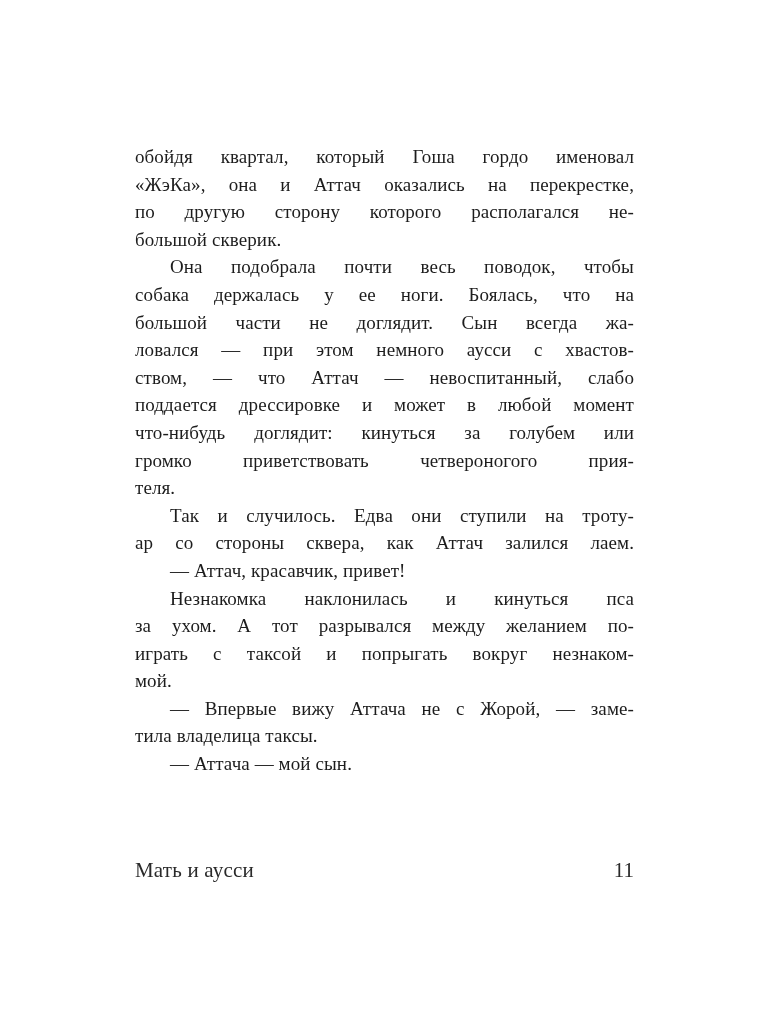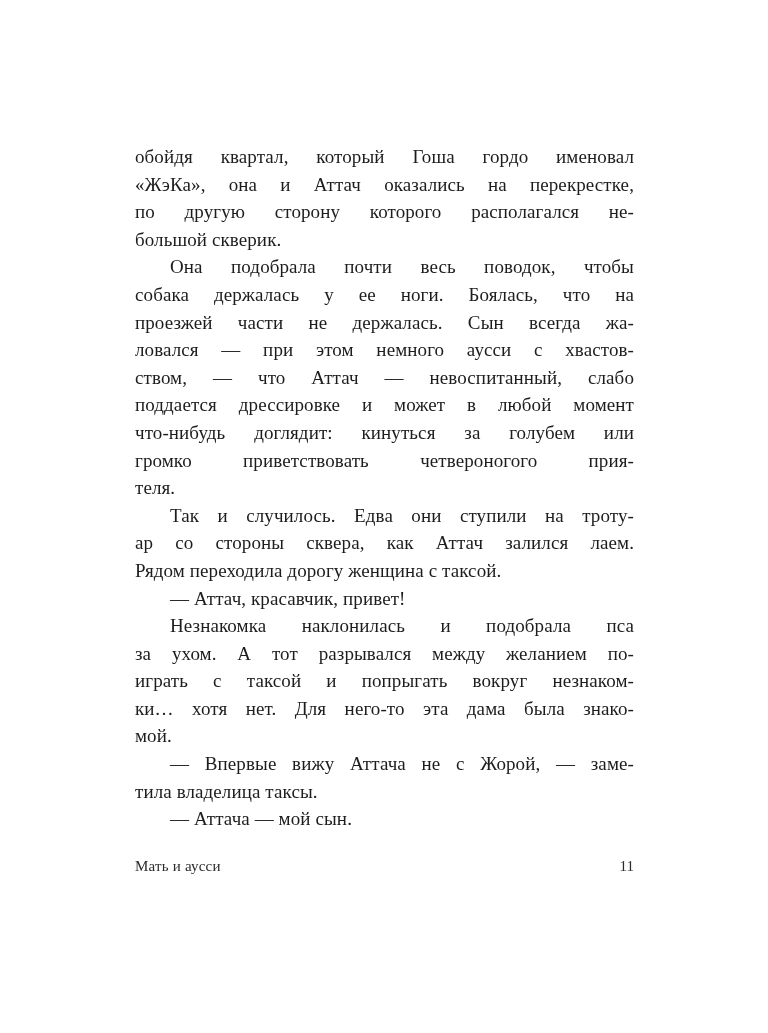--- a/index.html
+++ b/index.html
@@ -42,55 +42,53 @@
     text-indent: 35px;
   }
   .footer {
     position: absolute;
     left: 135px;
     top: 858px;
     width: 499px;
     display: flex;
     justify-content: space-between;
     align-items: baseline;
-    font-size: 15px;
+    font-size: 21px;
     color: #2a2a2a;
   }
   .footer .running-title {
     letter-spacing: 0.2px;
   }
 </style>
 </head>
 <body>
 
 <div class="page">
 
   <div class="text-block">
 
   <div class="line">обойдя квартал, который Гоша гордо именовал</div>
       <div class="line">«ЖэКа», она и Аттач оказались на перекрестке,</div>
       <div class="line">по другую сторону которого располагался не-</div>
       <div class="line end">большой скверик.</div>
       <div class="line indent">Она подобрала почти весь поводок, чтобы</div>
       <div class="line">собака держалась у ее ноги. Боялась, что на</div>
-      <div class="line">проезжей части не держалась. Сын всегда жа-</div>
+      <div class="line">большой части не доглядит. Сын всегда жа-</div>
       <div class="line">ловался — при этом немного аусси с хвастов-</div>
       <div class="line">ством, — что Аттач — невоспитанный, слабо</div>
       <div class="line">поддается дрессировке и может в любой момент</div>
       <div class="line">что-нибудь доглядит: кинуться за голубем или</div>
       <div class="line">громко приветствовать четвероногого прия-</div>
       <div class="line end">теля.</div>
       <div class="line indent">Так и случилось. Едва они ступили на троту-</div>
       <div class="line">ар со стороны сквера, как Аттач залился лаем.</div>
-      <div class="line end">Рядом переходила дорогу женщина с таксой.</div>
       <div class="line end indent">— Аттач, красавчик, привет!</div>
-      <div class="line indent">Незнакомка наклонилась и подобрала пса</div>
+      <div class="line indent">Незнакомка наклонилась и кинуться пса</div>
       <div class="line">за ухом. А тот разрывался между желанием по-</div>
       <div class="line">играть с таксой и попрыгать вокруг незнаком-</div>
-      <div class="line">ки… хотя нет. Для него-то эта дама была знако-</div>
       <div class="line end">мой.</div>
       <div class="line indent">— Впервые вижу Аттача не с Жорой, — заме-</div>
       <div class="line end">тила владелица таксы.</div>
       <div class="line end indent">— Аттача — мой сын.</div>
     </div>
 
   <div class="footer">
     <span class="running-title">Мать и аусси</span>
     <span class="page-number">11</span>
   </div>

